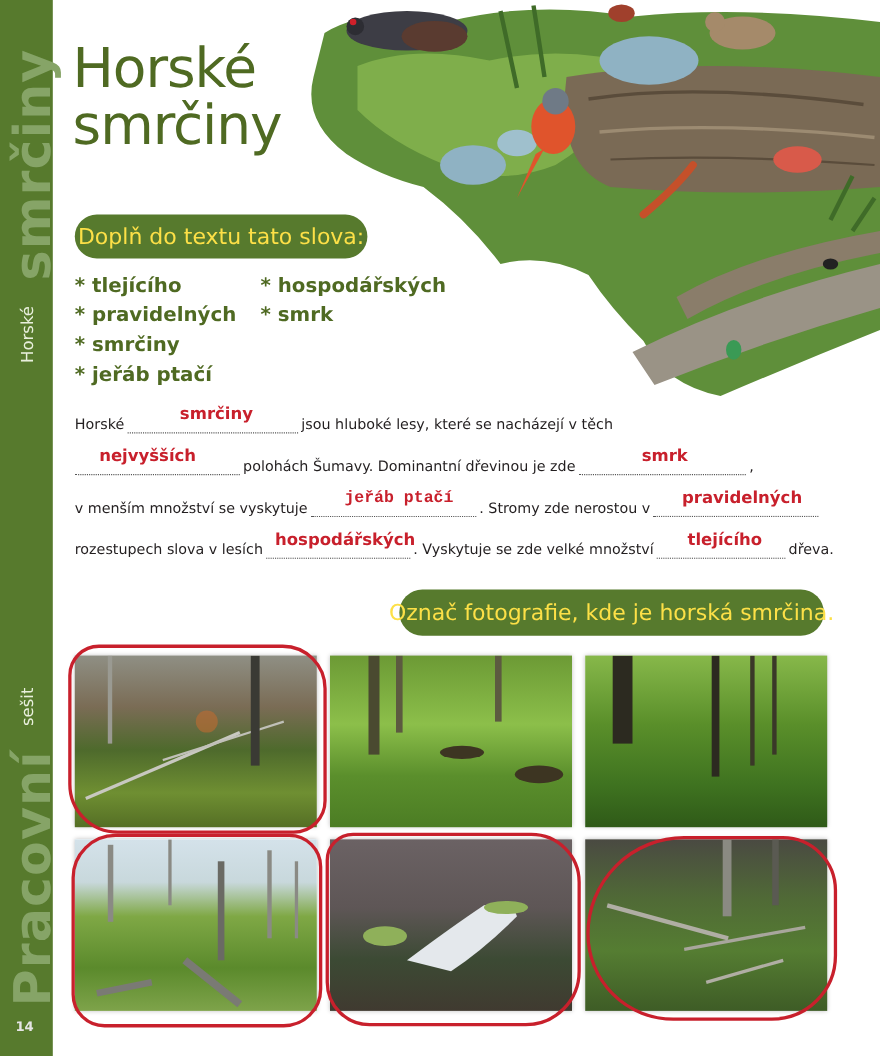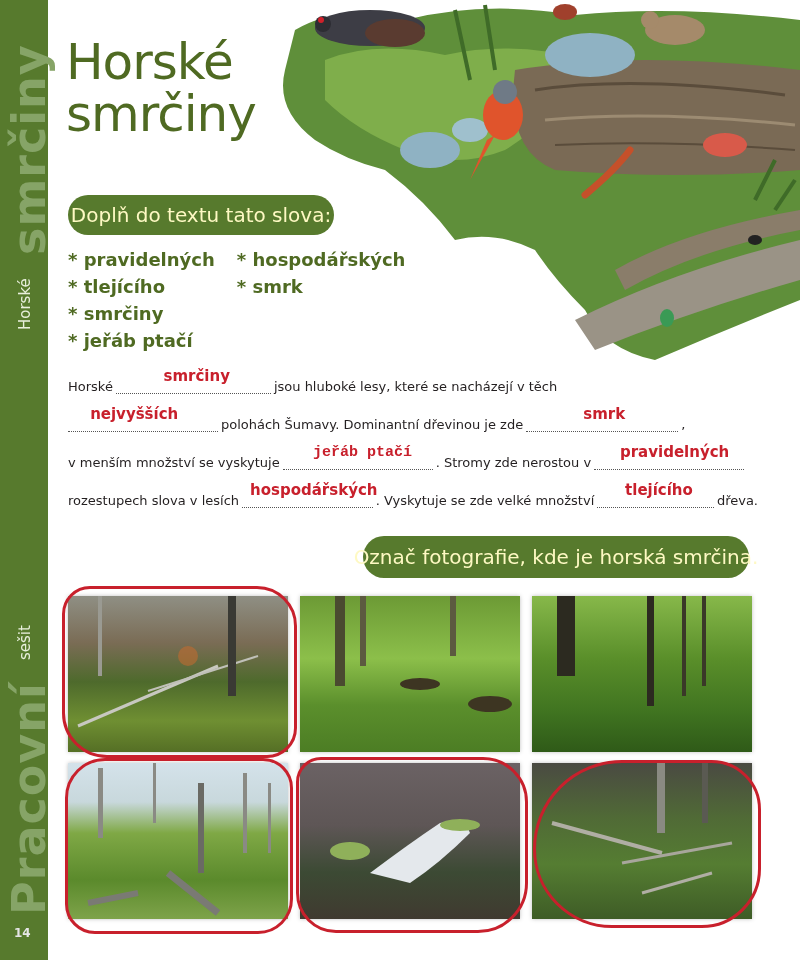--- a/index.html
+++ b/index.html
@@ -13,21 +13,21 @@
     .side-big { font-size: 46px; font-weight: bold; color: #86a467; font-family: "DejaVu Sans", sans-serif; letter-spacing: 1px; }
     .page-num { position: absolute; left: 14px; top: 926px; font-size: 12px; font-weight: bold; color: #e5e5e5; font-family: "DejaVu Sans", sans-serif; }
 
     
     .title { position: absolute; left: 66px; top: 36px; font-size: 50px; line-height: 52px; color: #4f6a22; font-family: "DejaVu Sans", sans-serif; letter-spacing: -1px; }
 
     
     .illustration { position: absolute; left: 255px; top: 0; width: 545px; height: 370px; overflow: hidden; }
 
     
-    .pill { position: absolute; background: #577a2d; color: #fef9c3; border-radius: 22px; font-family: "DejaVu Sans", sans-serif; white-space: nowrap; display: flex; align-items: center; justify-content: center; }
+    .pill { position: absolute; background: #577a2d; color: #fde047; border-radius: 22px; font-family: "DejaVu Sans", sans-serif; white-space: nowrap; display: flex; align-items: center; justify-content: center; }
     .pill-words { left: 68px; top: 195px; width: 266px; height: 40px; font-size: 20px; }
     .pill-photos { left: 363px; top: 536px; width: 386px; height: 42px; font-size: 20px; }
 
     
     .wordbank { position: absolute; left: 68px; top: 246px; display: flex; gap: 22px; }
     .wb-col { display: flex; flex-direction: column; }
     .wb-item { font-size: 18px; font-weight: bold; color: #4f6a22; line-height: 27px; font-family: "DejaVu Sans", sans-serif; }
 
     
     .filltext { position: absolute; left: 68px; top: 370px; width: 690px; font-size: 13px; color: #231f20; font-family: "DejaVu Sans", sans-serif; }
@@ -95,22 +95,22 @@
     <ellipse cx="412" cy="318" rx="7" ry="9" fill="#3a9a55"></ellipse>
 
     <path d="M200 10 L215 80 M230 5 L240 70 M500 200 L520 160 M520 210 L540 180" stroke="#3f6b28" stroke-width="4"></path>
   </svg>
 </div>
 
 <div class="pill pill-words">Doplň do textu tato slova:</div>
 
 <div class="wordbank">
   <div class="wb-col">
+    <div class="wb-item">* tlejícího</div>
     <div class="wb-item">* pravidelných</div>
-    <div class="wb-item">* tlejícího</div>
     <div class="wb-item">* smrčiny</div>
     <div class="wb-item">* jeřáb ptačí</div>
   </div>
   <div class="wb-col">
     <div class="wb-item">* hospodářských</div>
     <div class="wb-item">* smrk</div>
   </div>
 </div>
 
 <div class="filltext">

